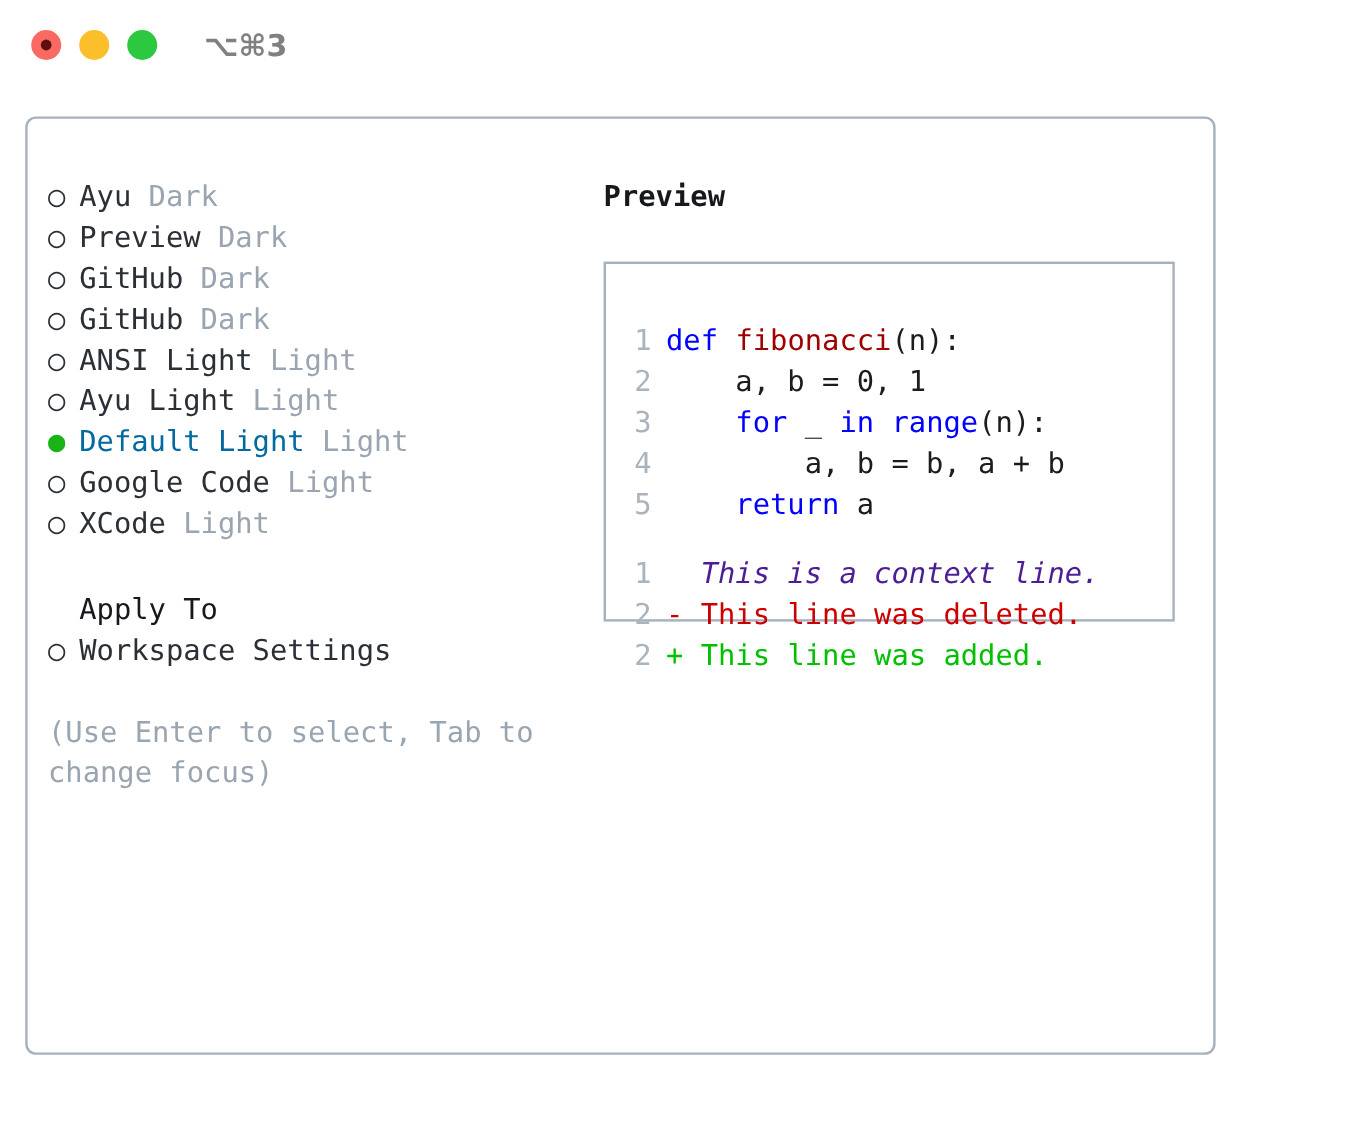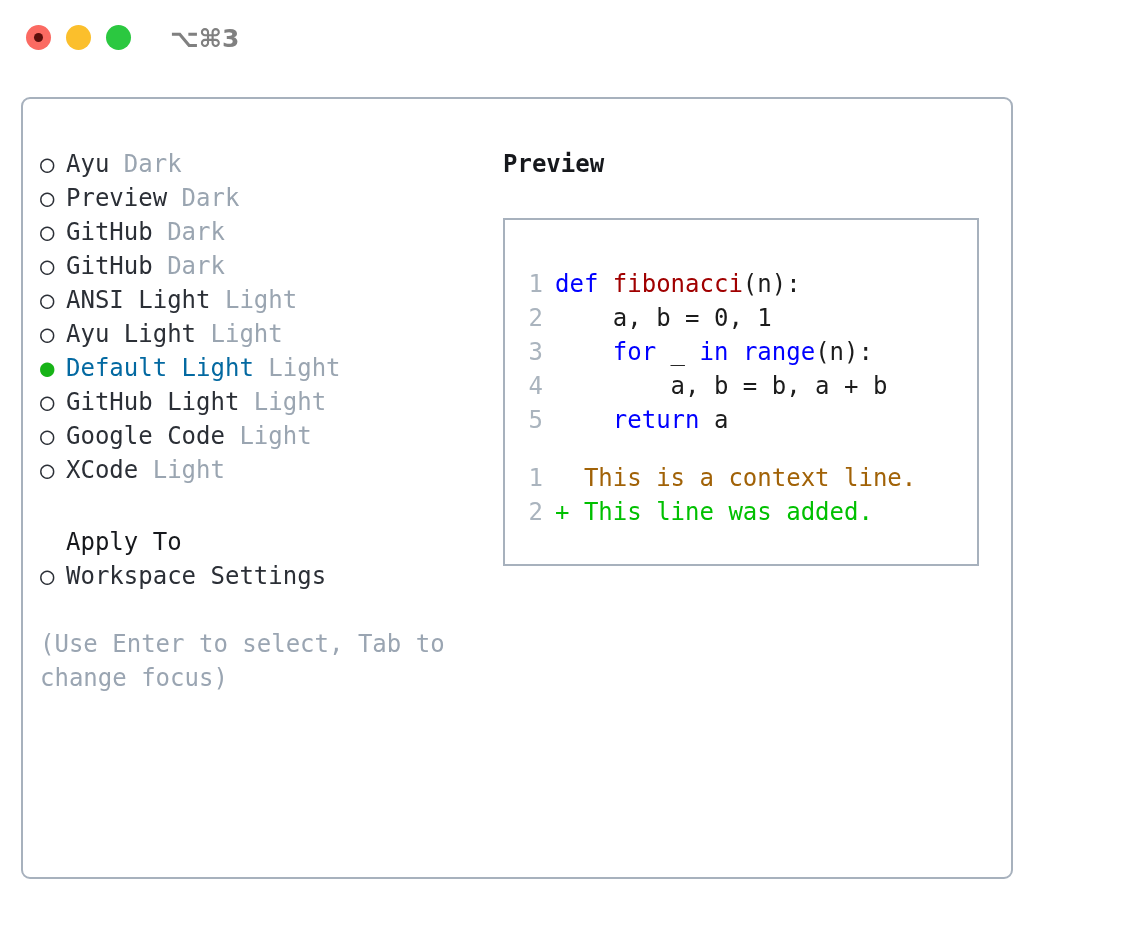--- a/index.html
+++ b/index.html
@@ -147,21 +147,21 @@
     font-size: 24px;
     font-weight: bold;
     color: #16181c;
     line-height: 34px;
     height: 34px;
   }
 
   .preview-box {
     margin-top: 37px;
     width: 476px;
-    height: 348px;
+    height: 300px;
     border: 2px solid #a7b1bd;
     background: #ffffff;
     box-sizing: border-box;
     position: relative;
   }
 
   .code {
     position: absolute;
     left: 14px;
     top: 47px;
@@ -189,21 +189,21 @@
     line-height: 34px;
     white-space: pre;
   }
   .diff .ln {
     display: inline-block;
     width: 24px;
     text-align: right;
     color: #aab4be;
     margin-right: 12px;
   }
-  .d-ctx { color: #a16207; }
+  .d-ctx { color: #4c1d95; font-style: italic; }
   .d-del { color: #cc0000; }
   .d-add { color: #00c000; }
 </style>
 </head>
 <body>
 
 <div class="window">
 
   <div class="titlebar">
     <div class="traffic">
@@ -220,21 +220,20 @@
 
 
       <div id="theme-items">
           <div class="row"><span class="marker">○</span><span>Ayu</span> <span class="tag">Dark</span></div>
           <div class="row"><span class="marker">○</span><span>Preview</span> <span class="tag">Dark</span></div>
           <div class="row"><span class="marker">○</span><span>GitHub</span> <span class="tag">Dark</span></div>
           <div class="row"><span class="marker">○</span><span>GitHub</span> <span class="tag">Dark</span></div>
           <div class="row"><span class="marker">○</span><span>ANSI Light</span> <span class="tag">Light</span></div>
           <div class="row"><span class="marker">○</span><span>Ayu Light</span> <span class="tag">Light</span></div>
           <div class="row"><span class="marker marker-selected">●</span><span class="label-sel">Default Light</span> <span class="tag">Light</span></div>
-          <div class="row"><span class="marker">○</span><span>GitHub Light</span> <span class="tag">Light</span></div>
           <div class="row"><span class="marker">○</span><span>Google Code</span> <span class="tag">Light</span></div>
           <div class="row"><span class="marker">○</span><span>XCode</span> <span class="tag">Light</span></div>
         </div>
 
       <div class="spacer-lg"></div>
 
       <div class="group-title">Apply To</div>
 
       <div id="apply-items">
           <div class="row"><span class="marker">○</span><span>Workspace Settings</span></div>
@@ -244,18 +243,18 @@
 
       <div class="hint">(Use Enter to select, Tab to
 change focus)</div>
     </div>
 
     <div class="right-col">
       <div class="preview-title">Preview</div>
 
       <div class="preview-box">
         <div class="code" id="code-block"><div><span class="ln">1</span><span class="kw">def</span><span class="pl"> </span><span class="fn">fibonacci</span><span class="pl">(n):</span></div><div><span class="ln">2</span><span class="pl">    a, b = 0, 1</span></div><div><span class="ln">3</span><span class="pl">    </span><span class="kw">for</span><span class="pl"> _ </span><span class="kw">in</span><span class="pl"> </span><span class="kw">range</span><span class="pl">(n):</span></div><div><span class="ln">4</span><span class="pl">        a, b = b, a + b</span></div><div><span class="ln">5</span><span class="pl">    </span><span class="kw">return</span><span class="pl"> a</span></div></div>
-        <div class="diff" id="diff-block"><div><span class="ln">1</span><span class="d-ctx"> </span><span class="d-ctx"> This is a context line.</span></div><div><span class="ln">2</span><span class="d-add">+</span><span class="d-add"> This line was added.</span></div></div>
+        <div class="diff" id="diff-block"><div><span class="ln">1</span><span class="d-ctx"> </span><span class="d-ctx"> This is a context line.</span></div><div><span class="ln">2</span><span class="d-del">-</span><span class="d-del"> This line was deleted.</span></div><div><span class="ln">2</span><span class="d-add">+</span><span class="d-add"> This line was added.</span></div></div>
       </div>
     </div>
 
   </div>
 </div>
 
 </body></html>

